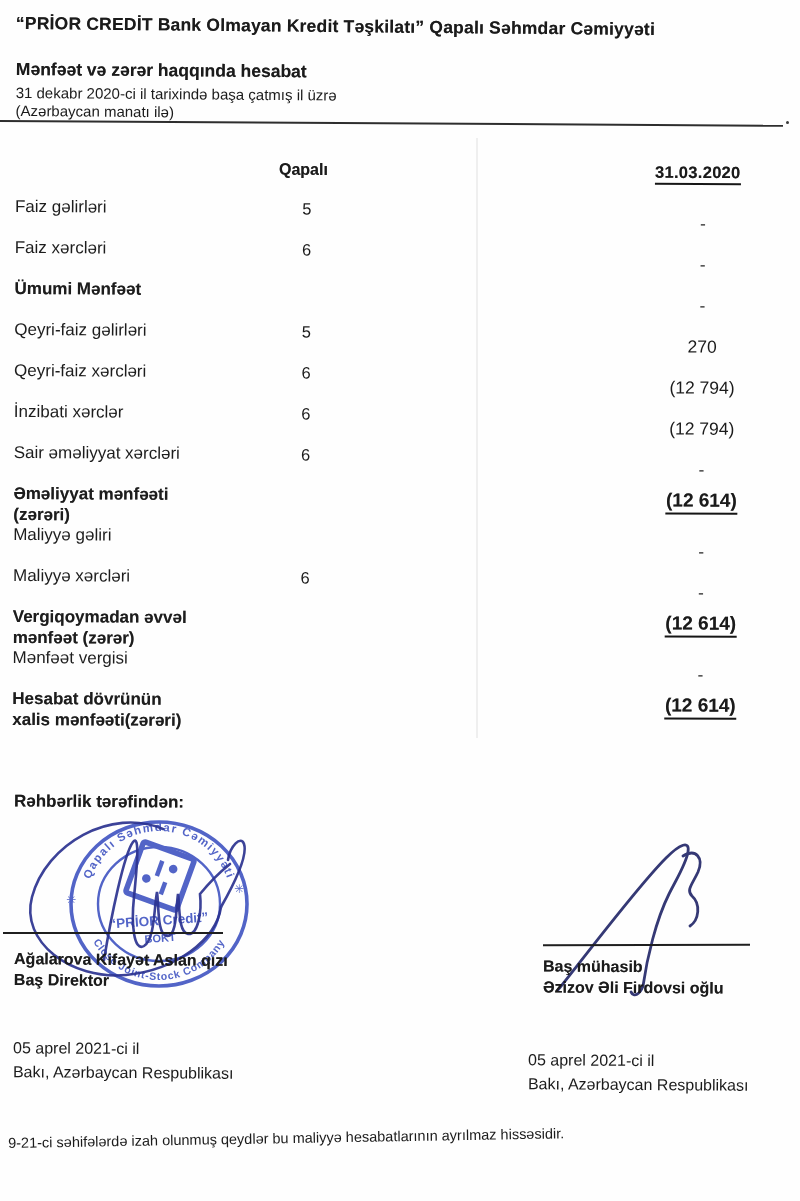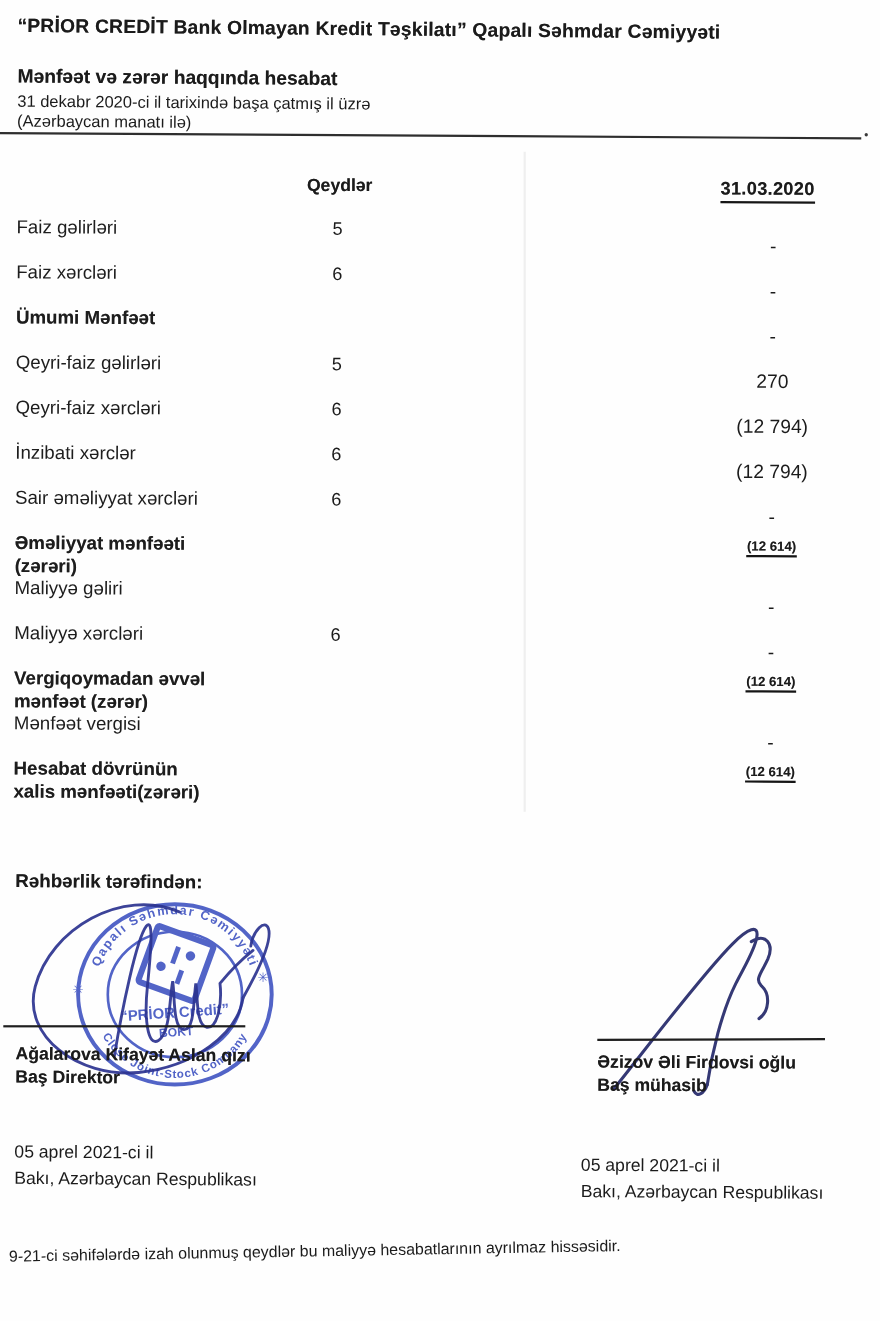--- a/index.html
+++ b/index.html
@@ -34,21 +34,21 @@
     text-shadow:0 0 .4px rgba(0,0,0,.5);
   }
 
   .stmt-table{position:absolute;left:15px;top:196px;width:740px;transform:rotate(.3deg);transform-origin:0 0;}
   .trow{display:flex;height:41px;align-items:flex-start;}
   .tlabel{width:262px;font-size:17px;line-height:21px;color:#1d1d1d;}
   .emph-label .tlabel{font-weight:700;text-shadow:0 0 .4px rgba(0,0,0,.45);}
   .tnote{width:60px;text-align:center;font-size:16.5px;padding-top:2px;}
   .tvalue{margin-left:auto;width:104px;text-align:center;font-size:17.5px;padding-top:14px;}
   .tvalue span{display:inline-block;}
-  .emph-value .tvalue{padding-top:3px;font-weight:700;font-size:12px;}
+  .emph-value .tvalue{padding-top:3px;font-weight:700;font-size:19px;}
   .emph-value .tvalue span{border-bottom:2.5px solid #151515;padding:0 1px 1px;text-shadow:0 0 .4px rgba(0,0,0,.45);}
 
   .mgmt-heading{position:absolute;left:14px;top:792px;font-size:17px;font-weight:700;transform:rotate(.4deg);text-shadow:0 0 .4px rgba(0,0,0,.5);}
 
   .stamp-svg{position:absolute;left:16px;top:792px;}
   .sig-right-svg{position:absolute;left:520px;top:828px;}
 
   .sig-line{position:absolute;border-top:2px solid #1f1f1f;height:0;}
   .sig-line.left{left:3px;top:932px;width:220px;}
   .sig-line.right{left:543px;top:944px;width:207px;transform:rotate(-.2deg);}
@@ -73,21 +73,21 @@
   <div class="company-header">“PRİOR CREDİT Bank Olmayan Kredit Təşkilatı” Qapalı Səhmdar Cəmiyyəti</div>
 
   <div class="title-block">
     <div class="report-title">Mənfəət və zərər haqqında hesabat</div>
     <div class="report-period">31 dekabr 2020-ci il tarixində başa çatmış il üzrə</div>
     <div class="report-currency">(Azərbaycan manatı ilə)</div>
   </div>
   <div class="top-rule"></div>
   <div class="rule-dot"></div>
 
-  <div class="colhead-notes">Qeydlər</div>
+  <div class="colhead-notes">Qapalı</div>
   <div class="colhead-period">31.03.2020</div>
 
   <div class="stmt-table" id="table-body">
     <div class="trow">
       <div class="tlabel">
           <div>Faiz gəlirləri</div>
         </div>
       <div class="tnote">5</div>
       <div class="tvalue"><span>-</span></div>
     </div>
@@ -238,22 +238,22 @@
   </svg>
 
   <div class="sig-line left"></div>
   <div class="sig-line right"></div>
 
   <div class="sig-block left">
     <div>Ağalarova Kifayət Aslan qızı</div>
     <div>Baş Direktor</div>
   </div>
   <div class="sig-block right">
+    <div>Baş mühasib</div>
     <div>Əzizov Əli Firdovsi oğlu</div>
-    <div>Baş mühasib</div>
   </div>
 
   <div class="date-block left">
     <div>05 aprel 2021-ci il</div>
     <div>Bakı, Azərbaycan Respublikası</div>
   </div>
   <div class="date-block right">
     <div>05 aprel 2021-ci il</div>
     <div>Bakı, Azərbaycan Respublikası</div>
   </div>

